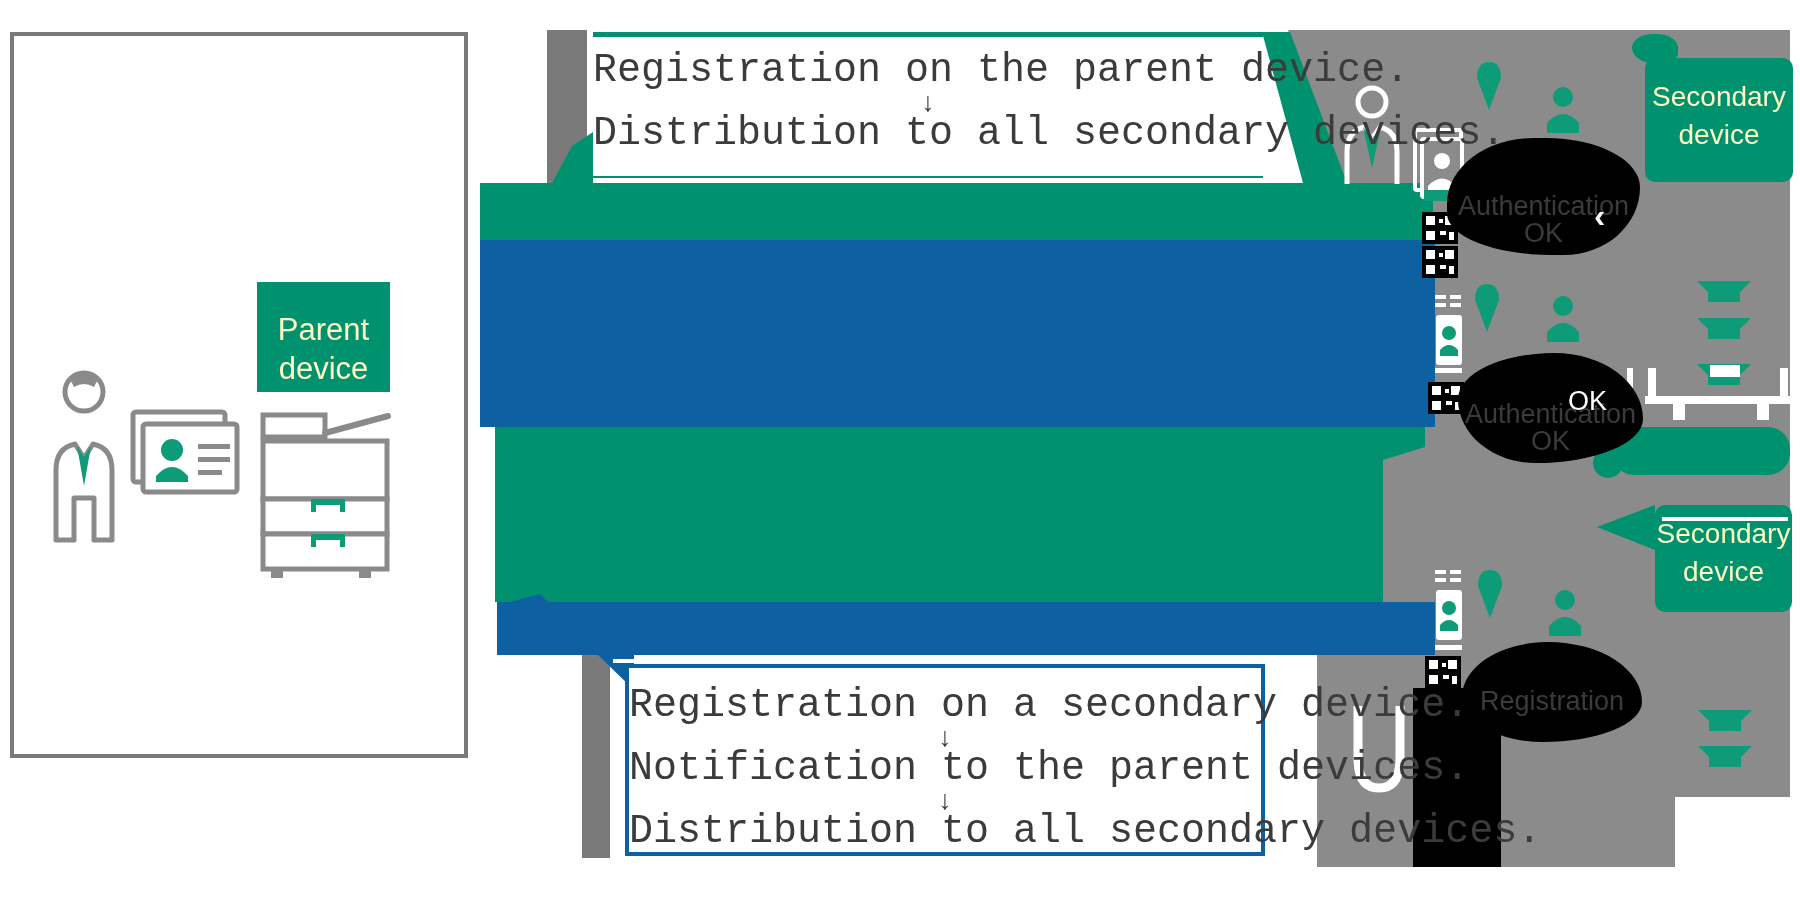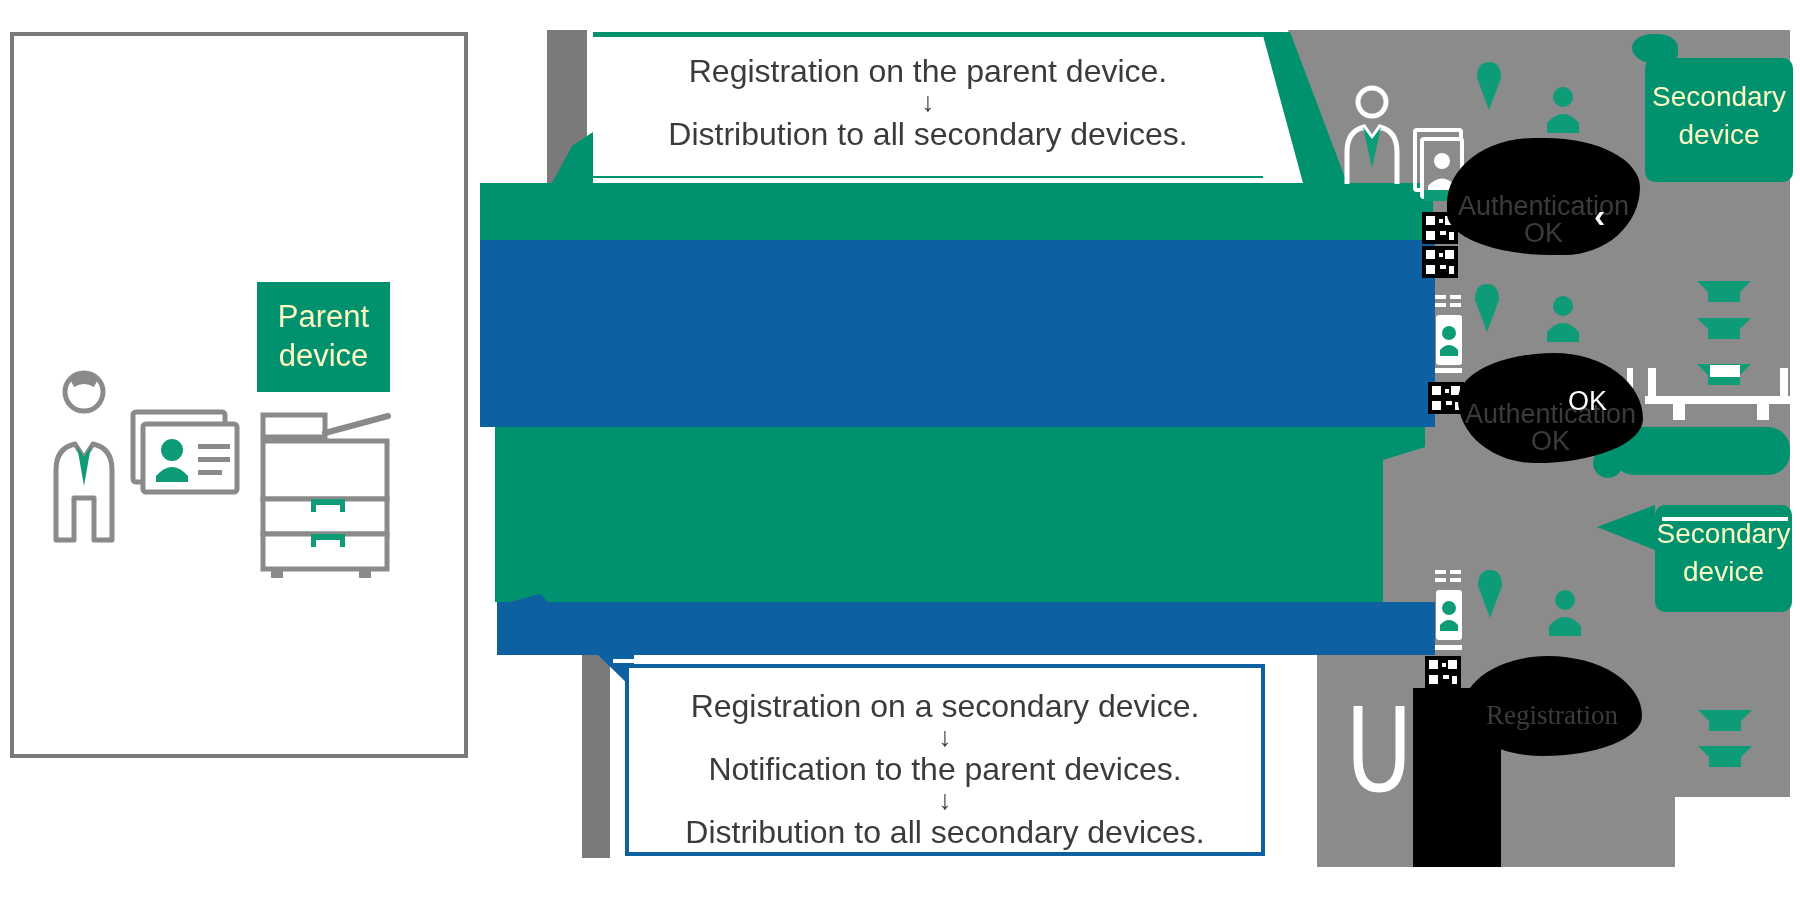--- a/index.html
+++ b/index.html
@@ -17,48 +17,48 @@
   #panel-mid{left:1420px;top:183px;width:370px;height:247px;}
   #panel-bottom{left:1317px;top:430px;width:473px;height:437px;}
   #panel-notch{left:1675px;top:797px;width:115px;height:70px;background:#fff;}
   
   #left-box{left:10px;top:32px;width:450px;height:718px;background:#fff;
     border:4px solid var(--strip);}
   #svg-layer{position:absolute;left:0;top:0;z-index:3;pointer-events:none;}
   
   .green-tag{position:absolute;background:var(--green);color:#fef9c3;text-align:center;z-index:5;}
   #parent-label{left:257px;top:282px;width:133px;height:110px;font-size:31px;
-    line-height:39px;padding-top:15px;box-sizing:border-box;}
+    line-height:39px;padding-top:28px;box-sizing:border-box;}
   #tag-top{left:1645px;top:58px;width:148px;height:124px;font-size:28px;line-height:38px;
     padding-top:20px;box-sizing:border-box;border-radius:10px;}
   #tag-top-bump{position:absolute;left:1632px;top:34px;width:46px;height:30px;
     background:var(--green);border-radius:50% 50% 40% 60%;z-index:5;}
   #tag-bottom{left:1655px;top:505px;width:137px;height:107px;font-size:28px;line-height:38px;
     padding-top:10px;box-sizing:border-box;border-radius:10px;}
   #tag-bottom-line{position:absolute;left:1662px;top:517px;width:126px;height:4px;
     background:#fff;z-index:6;}
   
   .flow-box{position:absolute;background:#fff;color:var(--dark);text-align:center;z-index:5;
     box-sizing:border-box;}
   #top-box{left:593px;top:32px;width:670px;height:146px;border-top:5px solid var(--green);
     border-bottom:2px solid var(--green);padding-top:16px;}
   #bottom-box{left:625px;top:664px;width:640px;height:192px;border:4px solid var(--blue);
     padding-top:20px;}
   #bottom-box-topline{position:absolute;left:613px;top:659px;width:622px;height:4px;
     background:#fff;z-index:5;}
-  .flow-line{font-size:32px;line-height:36px;white-space:nowrap;}
+  .flow-line{font-size:40px;line-height:36px;white-space:nowrap;font-family:Liberation Mono, monospace;}
   .flow-arrow{font-size:27px;line-height:27px;color:var(--dark);}
   
   .blob{position:absolute;background:var(--black);color:var(--dark);text-align:center;z-index:5;}
   #bubble-auth-top{left:1447px;top:138px;width:193px;height:117px;padding-top:55px;
     box-sizing:border-box;border-radius:48% 52% 42% 58% / 60% 45% 62% 38%;}
   #bubble-auth-mid{left:1458px;top:353px;width:185px;height:110px;padding-top:48px;
     box-sizing:border-box;border-radius:52% 48% 58% 42% / 42% 60% 40% 58%;}
-  #bubble-reg{left:1462px;top:656px;width:180px;height:100px;padding-top:46px;
-    box-sizing:border-box;border-radius:48% 52% 55% 45% / 55% 60% 40% 45%;font-family:Liberation Serif, serif;}
+  #bubble-reg{left:1462px;top:642px;width:180px;height:100px;padding-top:46px;
+    box-sizing:border-box;border-radius:48% 52% 55% 45% / 55% 60% 40% 45%;}
   .bub-line{font-size:27px;line-height:27px;white-space:nowrap;}
   #chevron{position:absolute;left:1594px;top:196px;color:#fff;font-size:34px;z-index:6;
     font-weight:bold;}
   #ok-white{position:absolute;left:1568px;top:386px;color:#fff;font-size:27px;z-index:6;
     white-space:nowrap;}
 </style>
 </head>
 <body>
 
 <div id="stage">

